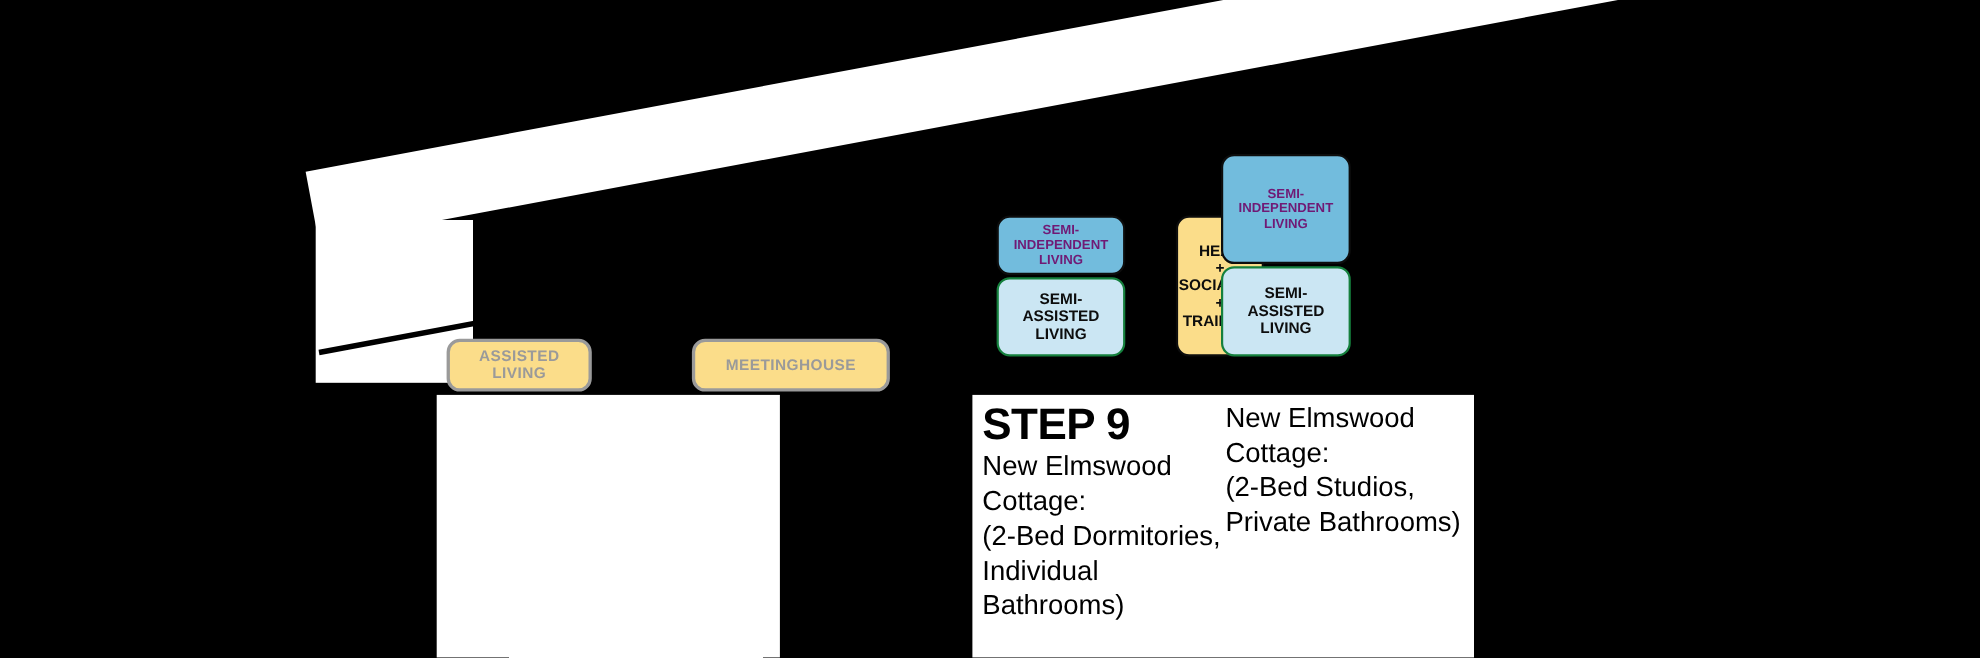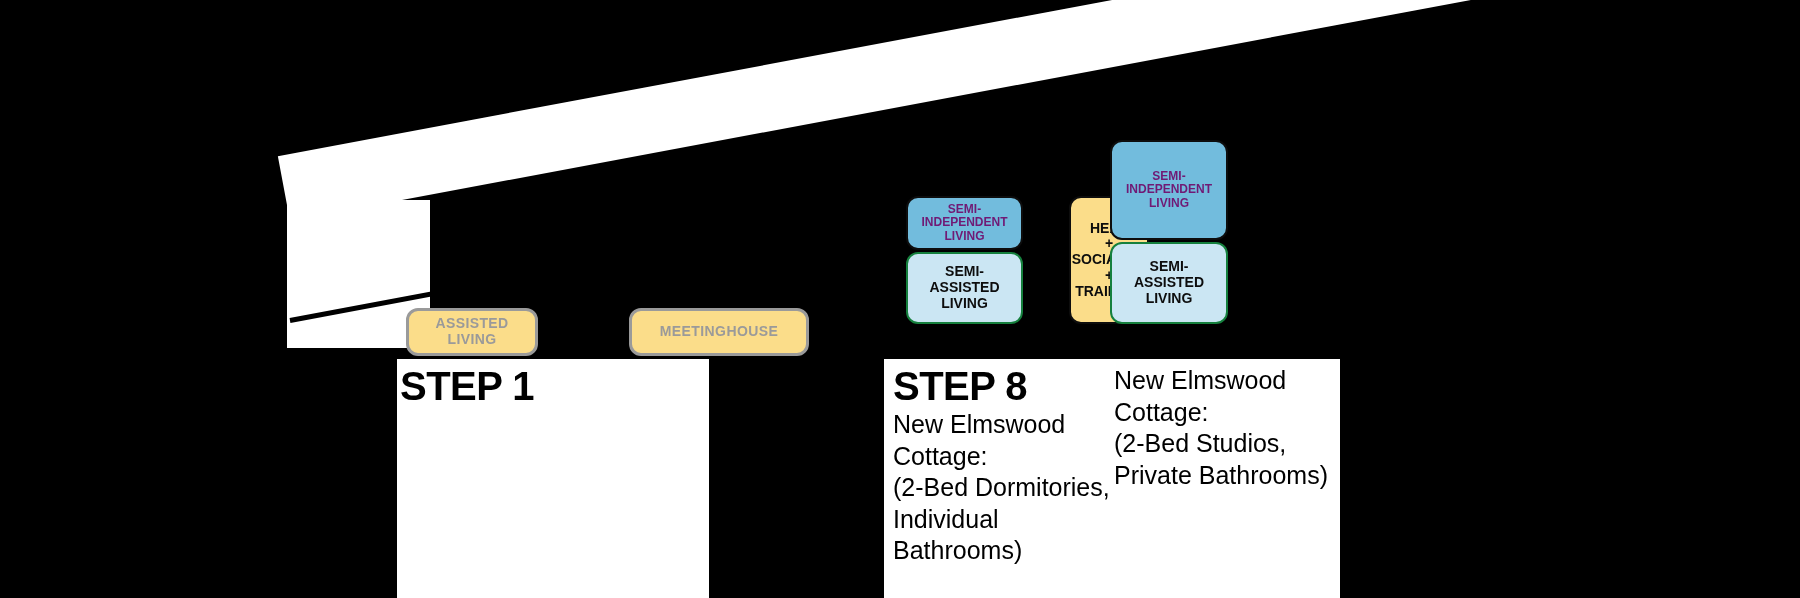--- a/index.html
+++ b/index.html
@@ -193,25 +193,24 @@
   <div class="node light-blue" style="left:1110px; top:242px; width:118px; height:82px;">
     <span class="lines" style="white-space: pre-line;">SEMI-ASSISTED
 LIVING</span>
   </div>
 
   <div class="panel" style="left:397px; top:359px; width:312px; height:239px;"></div>
 
   <div class="panel" style="left:884px; top:359px; width:456px; height:239px;"></div>
 
   <div class="step-col" style="left:400px; top:365px; width:308px;">
-    <div class="step-title">STEP 1</div>
   </div>
 
   <div class="step-col" style="left:893px; top:365px; width:222px;">
-    <div class="step-title">STEP 8</div>
+    <div class="step-title">STEP 9</div>
     <div class="step-body">New Elmswood
 Cottage:
 (2-Bed Dormitories,
 Individual Bathrooms)</div>
   </div>
 
   <div class="step-col" style="left:1114px; top:365px; width:226px;">
     <div class="step-body">New Elmswood
 Cottage:
 (2-Bed Studios,

